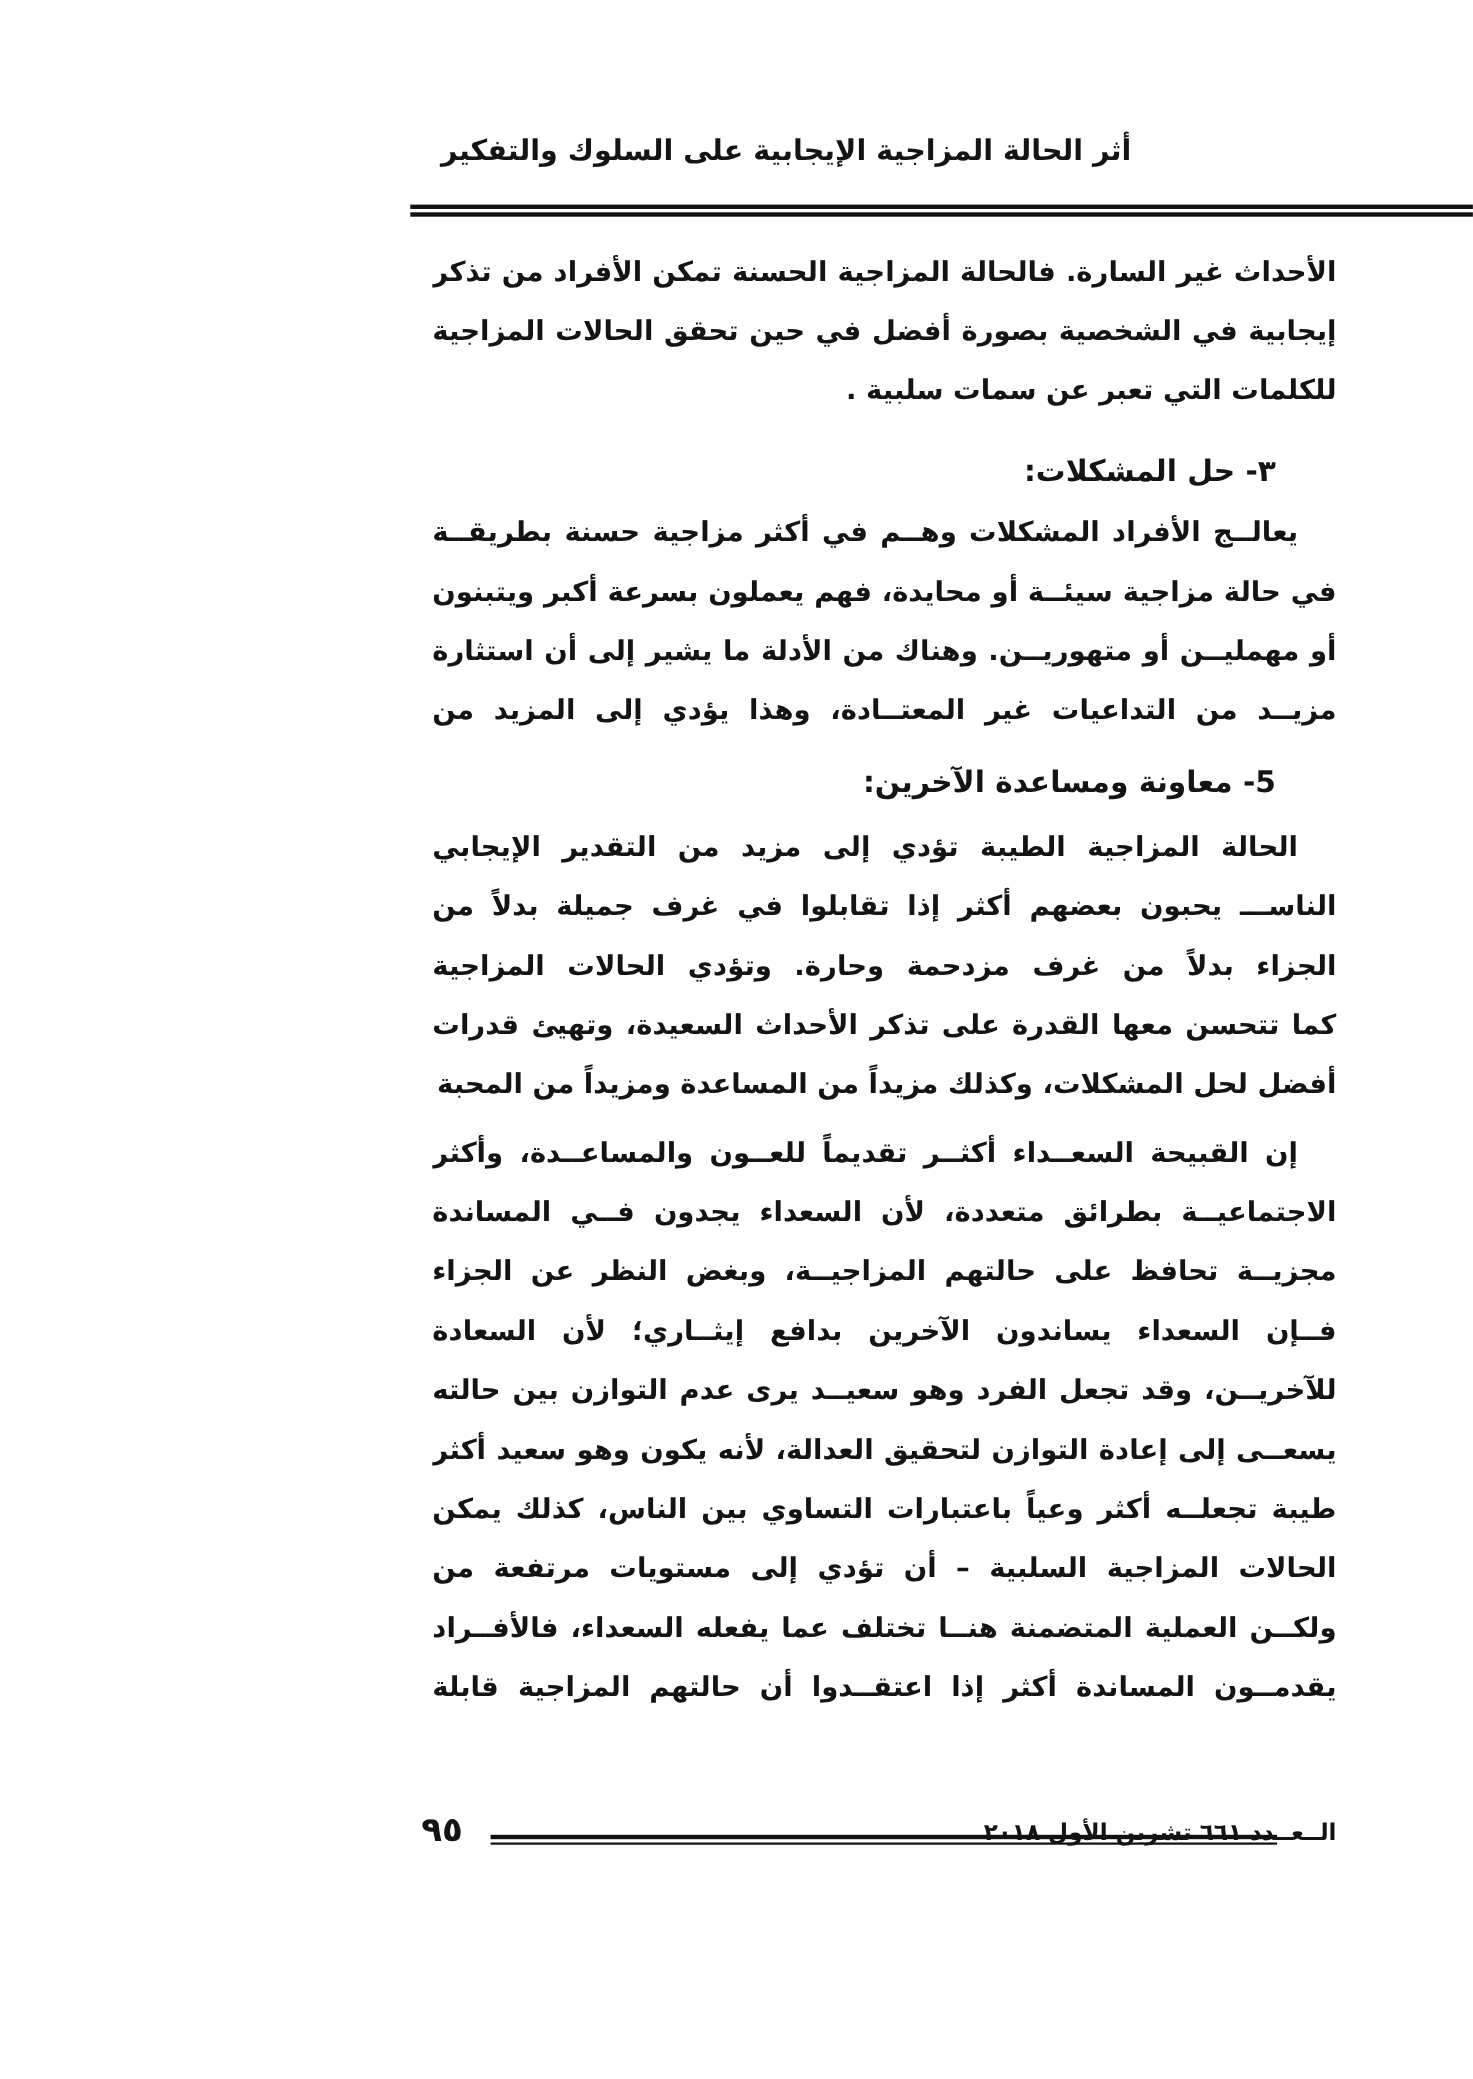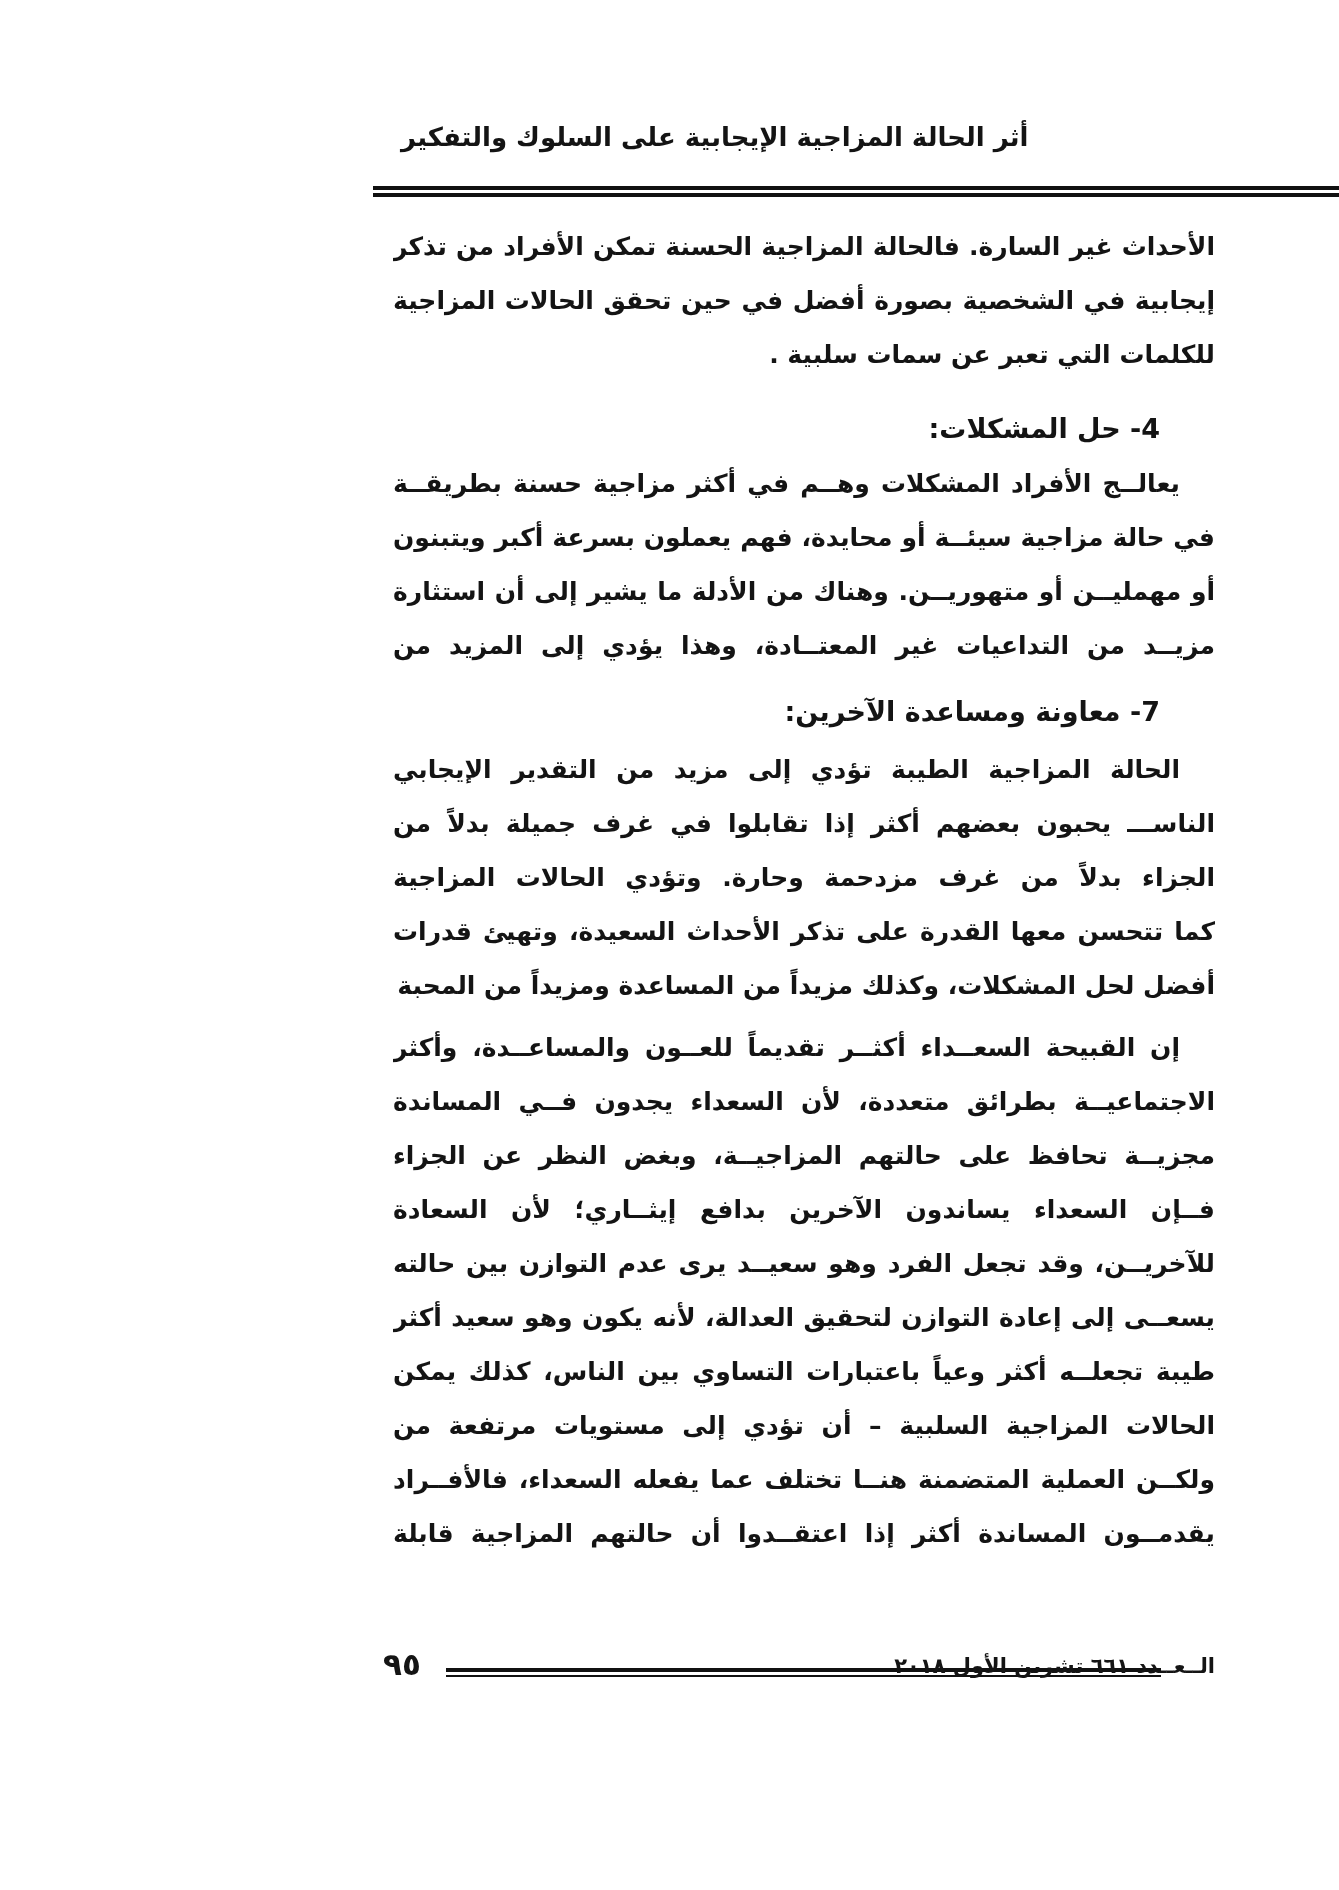--- a/index.html
+++ b/index.html
@@ -116,30 +116,30 @@
   <div class="header-rule"></div>
 
   <div class="content">
 
     <div class="para p1">
       <div class="bline">الأحداث غير السارة. فالحالة المزاجية الحسنة تمكن الأفراد من تذكر كلمات تصف سمات</div>
       <div class="bline">إيجابية في الشخصية بصورة أفضل في حين تحقق الحالات المزاجية الحزينة تذكراً أفضل</div>
       <div class="bline last">للكلمات التي تعبر عن سمات سلبية .</div>
     </div>
 
-    <div class="sec-heading h3">4- حل المشكلات:</div>
+    <div class="sec-heading h3">٣- حل المشكلات:</div>
 
     <div class="para p2">
       <div class="bline first">يعالــج الأفراد المشكلات وهــم في أكثر مزاجية حسنة بطريقــة مختلفة عما لو كانوا</div>
       <div class="bline">في حالة مزاجية سيئــة أو محايدة، فهم يعملون بسرعة أكبر ويتبنون أبسط الإستراتيجيات</div>
       <div class="bline">أو مهمليــن أو متهوريــن. وهناك من الأدلة ما يشير إلى أن استثارة المزاج الحسن تؤدي إلى</div>
       <div class="bline">مزيــد من التداعيات غير المعتــادة، وهذا يؤدي إلى المزيد من الإبــداع والقدرة على حل</div>
     </div>
 
-    <div class="sec-heading h4">7- معاونة ومساعدة الآخرين:</div>
+    <div class="sec-heading h4">5- معاونة ومساعدة الآخرين:</div>
 
     <div class="para p3">
       <div class="bline first">الحالة المزاجية الطيبة تؤدي إلى مزيد من التقدير الإيجابي والمحبة للآخرين، ونجد أن</div>
       <div class="bline">الناســـ يحبون بعضهم أكثر إذا تقابلوا في غرف جميلة بدلاً من الغرف القبيحة أو في غرف</div>
       <div class="bline">الجزاء بدلاً من غرف مزدحمة وحارة. وتؤدي الحالات المزاجية الإيجابية إلى أفكار إيجابية</div>
       <div class="bline">كما تتحسن معها القدرة على تذكر الأحداث السعيدة، وتهيئ قدرات إبداعية أفضل وإمكانية</div>
       <div class="bline last">أفضل لحل المشكلات، وكذلك مزيداً من المساعدة ومزيداً من المحبة للآخرين.</div>
     </div>
 
     <div class="para p4">

